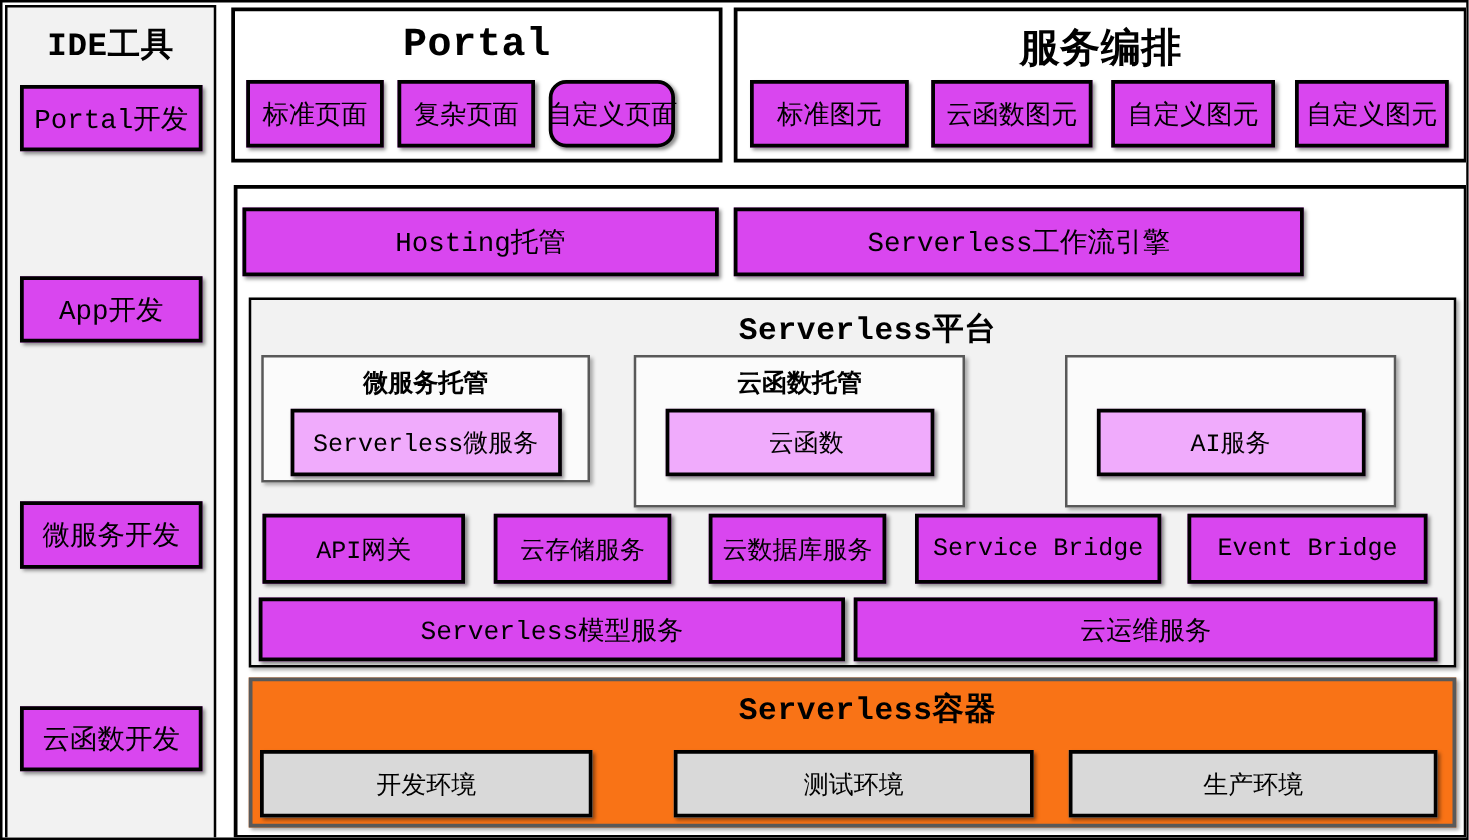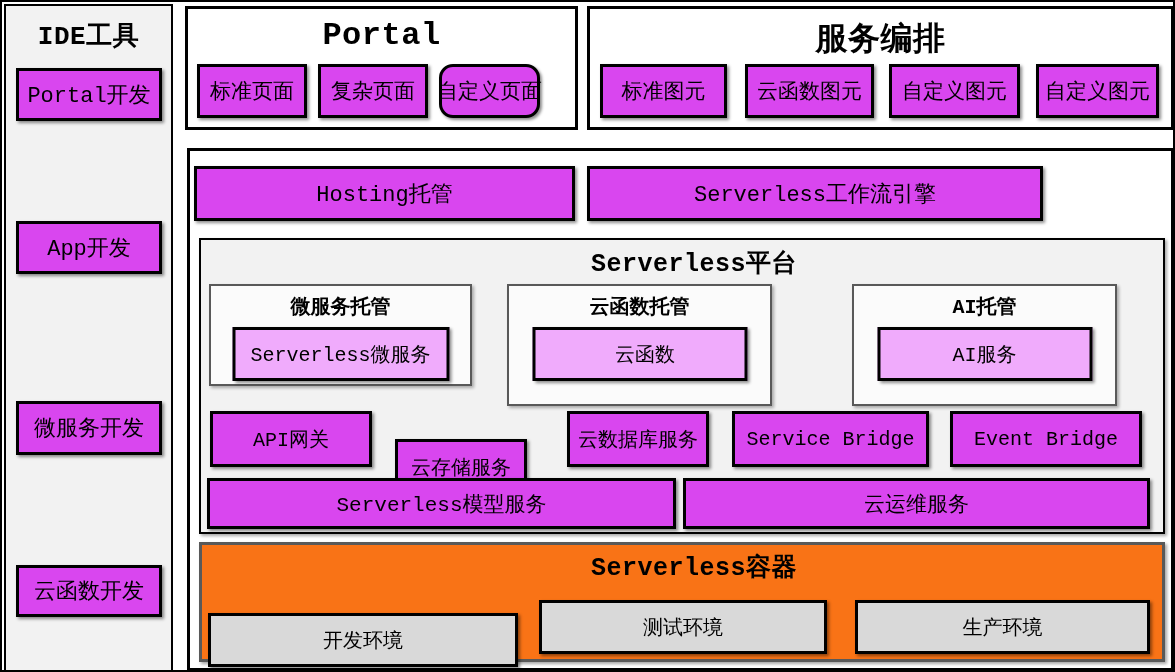--- a/index.html
+++ b/index.html
@@ -58,35 +58,34 @@
 
       <div class="group" style="left:8px;top:44px;width:263px;height:102px;">
         <div class="g-title">微服务托管</div>
         <div class="g-box" style="width:217px;">Serverless微服务</div>
       </div>
       <div class="group" style="left:306px;top:44px;width:265px;height:122px;">
         <div class="g-title">云函数托管</div>
         <div class="g-box" style="width:215px;padding-left:11px;">云函数</div>
       </div>
       <div class="group" style="left:651px;top:44px;width:265px;height:122px;">
-        <div class="g-title">AI托管</div>
         <div class="g-box" style="width:215px;">AI服务</div>
       </div>
 
       <div class="box fs20" style="left:9px;top:171px;width:162px;height:56px;">API网关</div>
-      <div class="box fs20" style="left:194px;top:171px;width:132px;height:56px;margin-top:28px;">云存储服务</div>
+      <div class="box fs20" style="left:194px;top:171px;width:142px;height:56px;">云存储服务</div>
       <div class="box fs20" style="left:366px;top:171px;width:142px;height:56px;">云数据库服务</div>
       <div class="box fs20" style="left:531px;top:171px;width:197px;height:56px;">Service Bridge</div>
       <div class="box fs20" style="left:749px;top:171px;width:192px;height:56px;">Event Bridge</div>
 
       <div class="box" style="left:6px;top:238px;width:469px;height:51px;">Serverless模型服务</div>
       <div class="box" style="left:482px;top:238px;width:467px;height:51px;">云运维服务</div>
     </div>
 
     <div class="containerPanel">
       <div class="panel-title bigtitle" style="top:5px;">Serverless容器</div>
-      <div class="box graybox fs20" style="left:6px;top:68px;width:310px;height:54px;">开发环境</div>
+      <div class="box graybox fs20" style="left:6px;top:55px;width:266px;height:54px;">开发环境</div>
       <div class="box graybox fs20" style="left:337px;top:55px;width:288px;height:54px;">测试环境</div>
       <div class="box graybox fs20" style="left:653px;top:55px;width:295px;height:54px;">生产环境</div>
     </div>
 
   </div>
 </div>
 
 </body></html>

